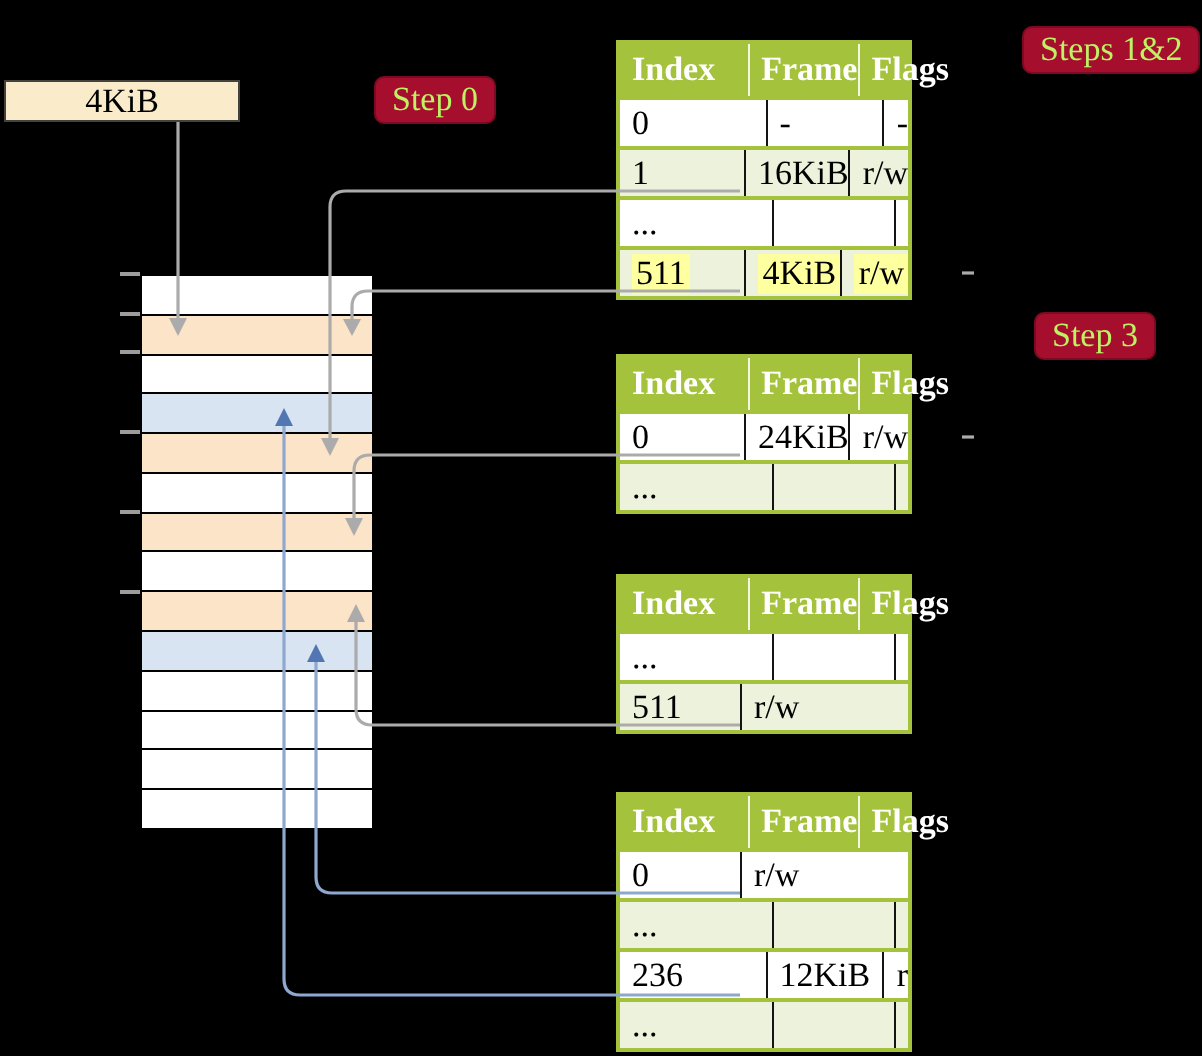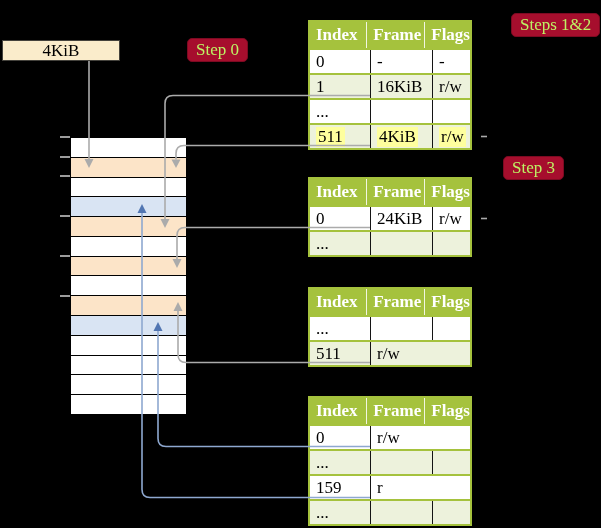--- a/index.html
+++ b/index.html
@@ -24,28 +24,28 @@
   
   .stack{position:absolute;left:70px;top:137px;width:117px;height:278px;border:1px solid #000;
     box-sizing:border-box;display:flex;flex-direction:column;background:#fff;}
   .mrow{flex:1;}
   .mrow + .mrow{border-top:1px solid #000;}
   .mrow.white{background:#fff;}
   .mrow.peach{background:var(--frame_peach);}
   .mrow.blue{background:var(--frame_blue);}
 
   
-  .ptable{position:absolute;width:164px;border:2px solid var(--table_green);box-sizing:border-box;background:#15803d;}
+  .ptable{position:absolute;width:148px;border:2px solid var(--table_green);box-sizing:border-box;background:#15803d;}
   .pt-head{display:flex;height:26px;background:var(--table_green);color:#fff;font-weight:bold;font-size:17px;}
   .pt-head .c{border-left:1px solid rgba(255,255,255,.85);}
   .pt-head .c:first-child{border-left:none;}
   .pt-row{display:flex;height:23px;border-top:2px solid var(--table_green);background:#fff;font-size:17px;color:#000;}
   .pt-row.tint{background:var(--table_row_tint);}
   .c{box-sizing:border-box;display:flex;align-items:center;padding-left:6px;height:100%;}
-  .c1{width:60px;} .c2{width:62px;} .c3{flex:1;}
+  .c1{width:60px;} .c2{width:62px;margin-left:16px;} .c3{flex:1;}
   .pt-row .c{border-left:1px solid #141414;}
   .pt-row .c:first-child{border-left:none;}
   .hl{background:var(--highlight_yellow);padding:0 2px;}
 
   
   svg.overlay{position:absolute;left:0;top:0;pointer-events:none;}
   .gline{stroke:var(--gray_line);stroke-width:1.6;fill:none;}
   .bline{stroke:var(--blue_line);stroke-width:1.6;fill:none;}
   .garrow{fill:var(--gray_line);}
   .barrow{fill:var(--blue_arrow);}
@@ -55,21 +55,21 @@
 <body>
 
 <div id="stage">
 
   <div class="membox">
     <span>4KiB</span>
   </div>
 
   <div class="badge" style="left:187px;top:38px;">Step 0</div>
   <div class="badge" style="left:511px;top:13px;">Steps 1&amp;2</div>
-  <div class="badge" style="left:503px;top:156px;">Step 3</div>
+  <div class="badge" style="left:517px;top:156px;">Step 3</div>
 
   <div class="stack">
       <div class="mrow white"></div>
       <div class="mrow peach"></div>
       <div class="mrow white"></div>
       <div class="mrow blue"></div>
       <div class="mrow peach"></div>
       <div class="mrow white"></div>
       <div class="mrow peach"></div>
       <div class="mrow white"></div>
@@ -159,21 +159,22 @@
     <div class="pt-row">
       <div class="c c1">0</div>
       <div class="c c3">r/w</div>
     </div>
     <div class="pt-row tint">
       <div class="c c1">...</div>
       <div class="c c2"></div>
       <div class="c c3"></div>
     </div>
     <div class="pt-row">
-      <div class="c c1">159</div>
+      <div class="c c1">236</div>
+      <div class="c c2">12KiB</div>
       <div class="c c3">r</div>
     </div>
     <div class="pt-row tint">
       <div class="c c1">...</div>
       <div class="c c2"></div>
       <div class="c c3"></div>
     </div>
   </div>
 
   <svg class="overlay" width="601" height="528" viewBox="0 0 601 528">

